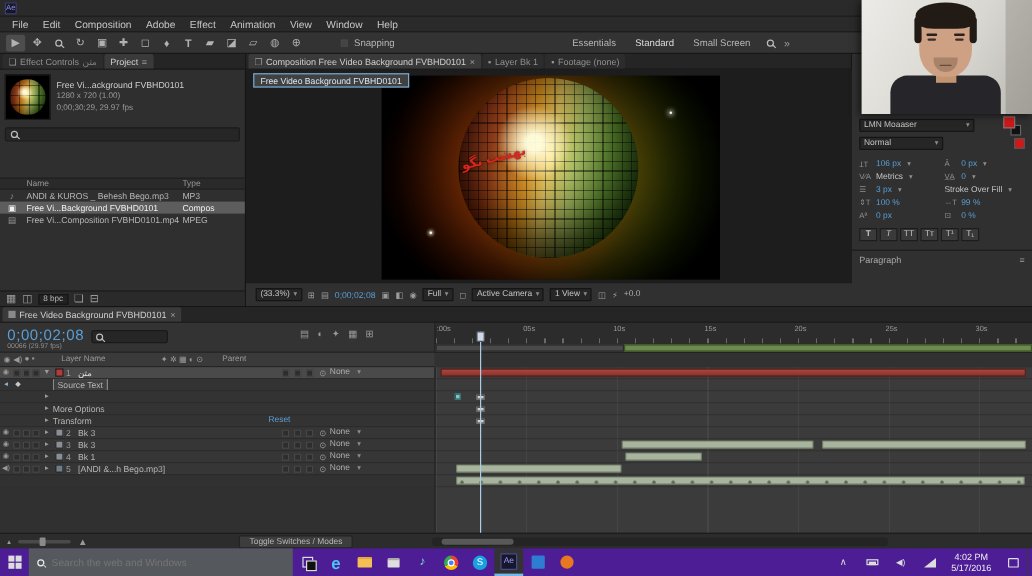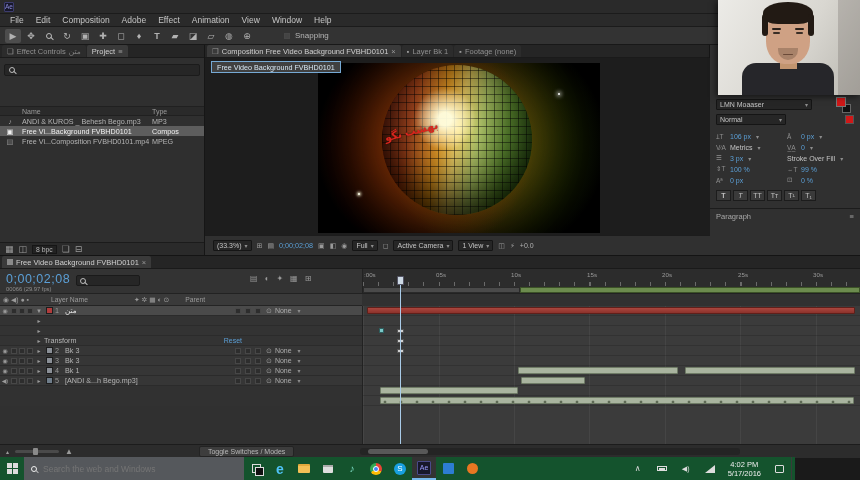--- a/index.html
+++ b/index.html
@@ -66,21 +66,21 @@
 .cname{flex:1;white-space:nowrap;overflow:hidden}
 .csw{width:58px;display:flex;gap:2px;justify-content:flex-end;padding-right:4px}
 .cpar{width:96px;display:flex;align-items:center;gap:3px;color:#adadad;font-size:7px}
 .rrow{height:10px;position:relative;border-bottom:1px solid rgba(0,0,0,.15)}
 .bar{position:absolute;top:1px;height:7px;border-radius:1px}
 .bar.pale{background:#a9b49f;border:1px solid #6f7c66}
 .kfsq{position:absolute;width:5px;height:5px;background:#7bc8c8;border:1px solid #2e5f5f;top:2px}
 .ctimark{position:absolute;width:7px;height:4px;background:#cfcfcf;border:1px solid #555;top:3px}
 .rlabel{position:absolute;top:2px;font-size:6.2px;color:#9a9a9a}
 
-#taskbar{position:absolute;left:0;top:457px;width:795px;height:23px;background:#14532d;display:flex;align-items:center;z-index:20}
+#taskbar{position:absolute;left:0;top:457px;width:860px;height:23px;background:#4c1d95;display:flex;align-items:center;z-index:20}
 .tbicon{width:24px;height:23px;display:flex;align-items:center;justify-content:center;flex:0 0 auto}
 
 #webcam{position:absolute;left:718px;top:0;width:142px;height:95px;background:linear-gradient(120deg,#ecebe7 0%,#d9d7d1 55%,#b9b7b0 100%);z-index:15;box-shadow:-2px 2px 6px rgba(0,0,0,.55);overflow:hidden}
 </style>
 </head>
 <body>
 
 <div class="app">
 
   <div id="titlebar">
@@ -113,33 +113,50 @@
     <span class="tool" style="font-weight:bold">T</span>
     <span class="tool">▰</span>
     <span class="tool">◪</span>
     <span class="tool">▱</span>
     <span class="tool">◍</span>
     <span class="tool">⊕</span>
     <span style="margin-left:26px" class="flex">
       <span class="mbox" style="background:#444"></span>
       <span class="wslabel" style="padding-left:4px">Snapping</span>
     </span>
+    <span style="margin-left:130px" class="flex">
+      <span class="wslabel">Essentials</span>
+      <span class="wslabel" style="color:#dcdcdc">Standard</span>
+      <span class="wslabel">Small Screen</span>
+      <span class="mag" style="margin-left:6px"></span>
+      <span style="margin-left:8px;color:#9a9a9a">»</span>
+    </span>
   </div>
 
   <div id="leftpanel">
     <div class="tabrow">
       <span class="ptab">
         <span class="icon">❏</span>
         <span>Effect Controls</span>
         <span style="color:#7f7f7f">متن</span>
       </span>
       <span class="ptab active">
         <span>Project</span>
         <span class="icon">≡</span>
       </span>
+    </div>
+    <div class="flex" style="padding:4px 4px 0 4px;gap:5px">
+      <div style="width:38px;height:38px;background:#000;display:flex;align-items:center;justify-content:center;border:1px solid #1a1a1a">
+        <div class="ball" style="width:30px;height:30px"></div>
+      </div>
+      <div style="line-height:10px">
+        <div style="font-size:7.3px;color:#cfcfcf">Free Vi...ackground FVBHD0101</div>
+        <div style="font-size:6.8px;color:#999">1280 x 720 (1.00)</div>
+        <div style="font-size:6.8px;color:#999">0;00;30;29, 29.97 fps</div>
+      </div>
     </div>
     <div class="flex" style="margin:6px 4px 0 4px;height:12px;background:#262626;border:1px solid #1b1b1b;border-radius:2px;padding:0 4px;gap:4px">
       <span class="mag"></span>
     </div>
     <div style="height:30px"></div>
     <div class="filehead">
       <span style="width:20px"></span>
       <span class="fname">Name</span>
       <span class="ftype">Type</span>
     </div>
@@ -369,29 +386,37 @@
             <span class="mbox"></span>
           </span>
         <span class="cpar">
             <span class="icon">⊙</span>
             <span>None</span>
             <span class="ar">▾</span>
           </span>
       </div>
 
 
+      <div class="trow" style="background:#333">
+        <span class="mini" style="color:#8fb8d8">◂</span>
+        <span class="mini" style="color:#c8c8c8">◆</span>
+        <span style="width:14px"></span>
+          <span style="width:10px"></span>
+        <span class="cname"><span style="border:1px solid #8a8a8a;padding:0 3px;background:#404040">Source Text</span></span>
+      </div>
 
       <div class="trow" style="background:#333">
         <span style="width:34px"></span>
           <span class="cexp">▸</span>
       </div>
 
       <div class="trow" style="background:#333">
         <span style="width:34px"></span>
           <span class="cexp">▸</span>
+        <span class="cname">More Options</span>
       </div>
 
       <div class="trow" style="background:#333">
         <span style="width:34px"></span>
           <span class="cexp">▸</span>
         <span class="cname">Transform</span>
         <span style="padding-right:120px;font-size:7px" class="blue">Reset</span>
       </div>
 
       <div class="trow">

